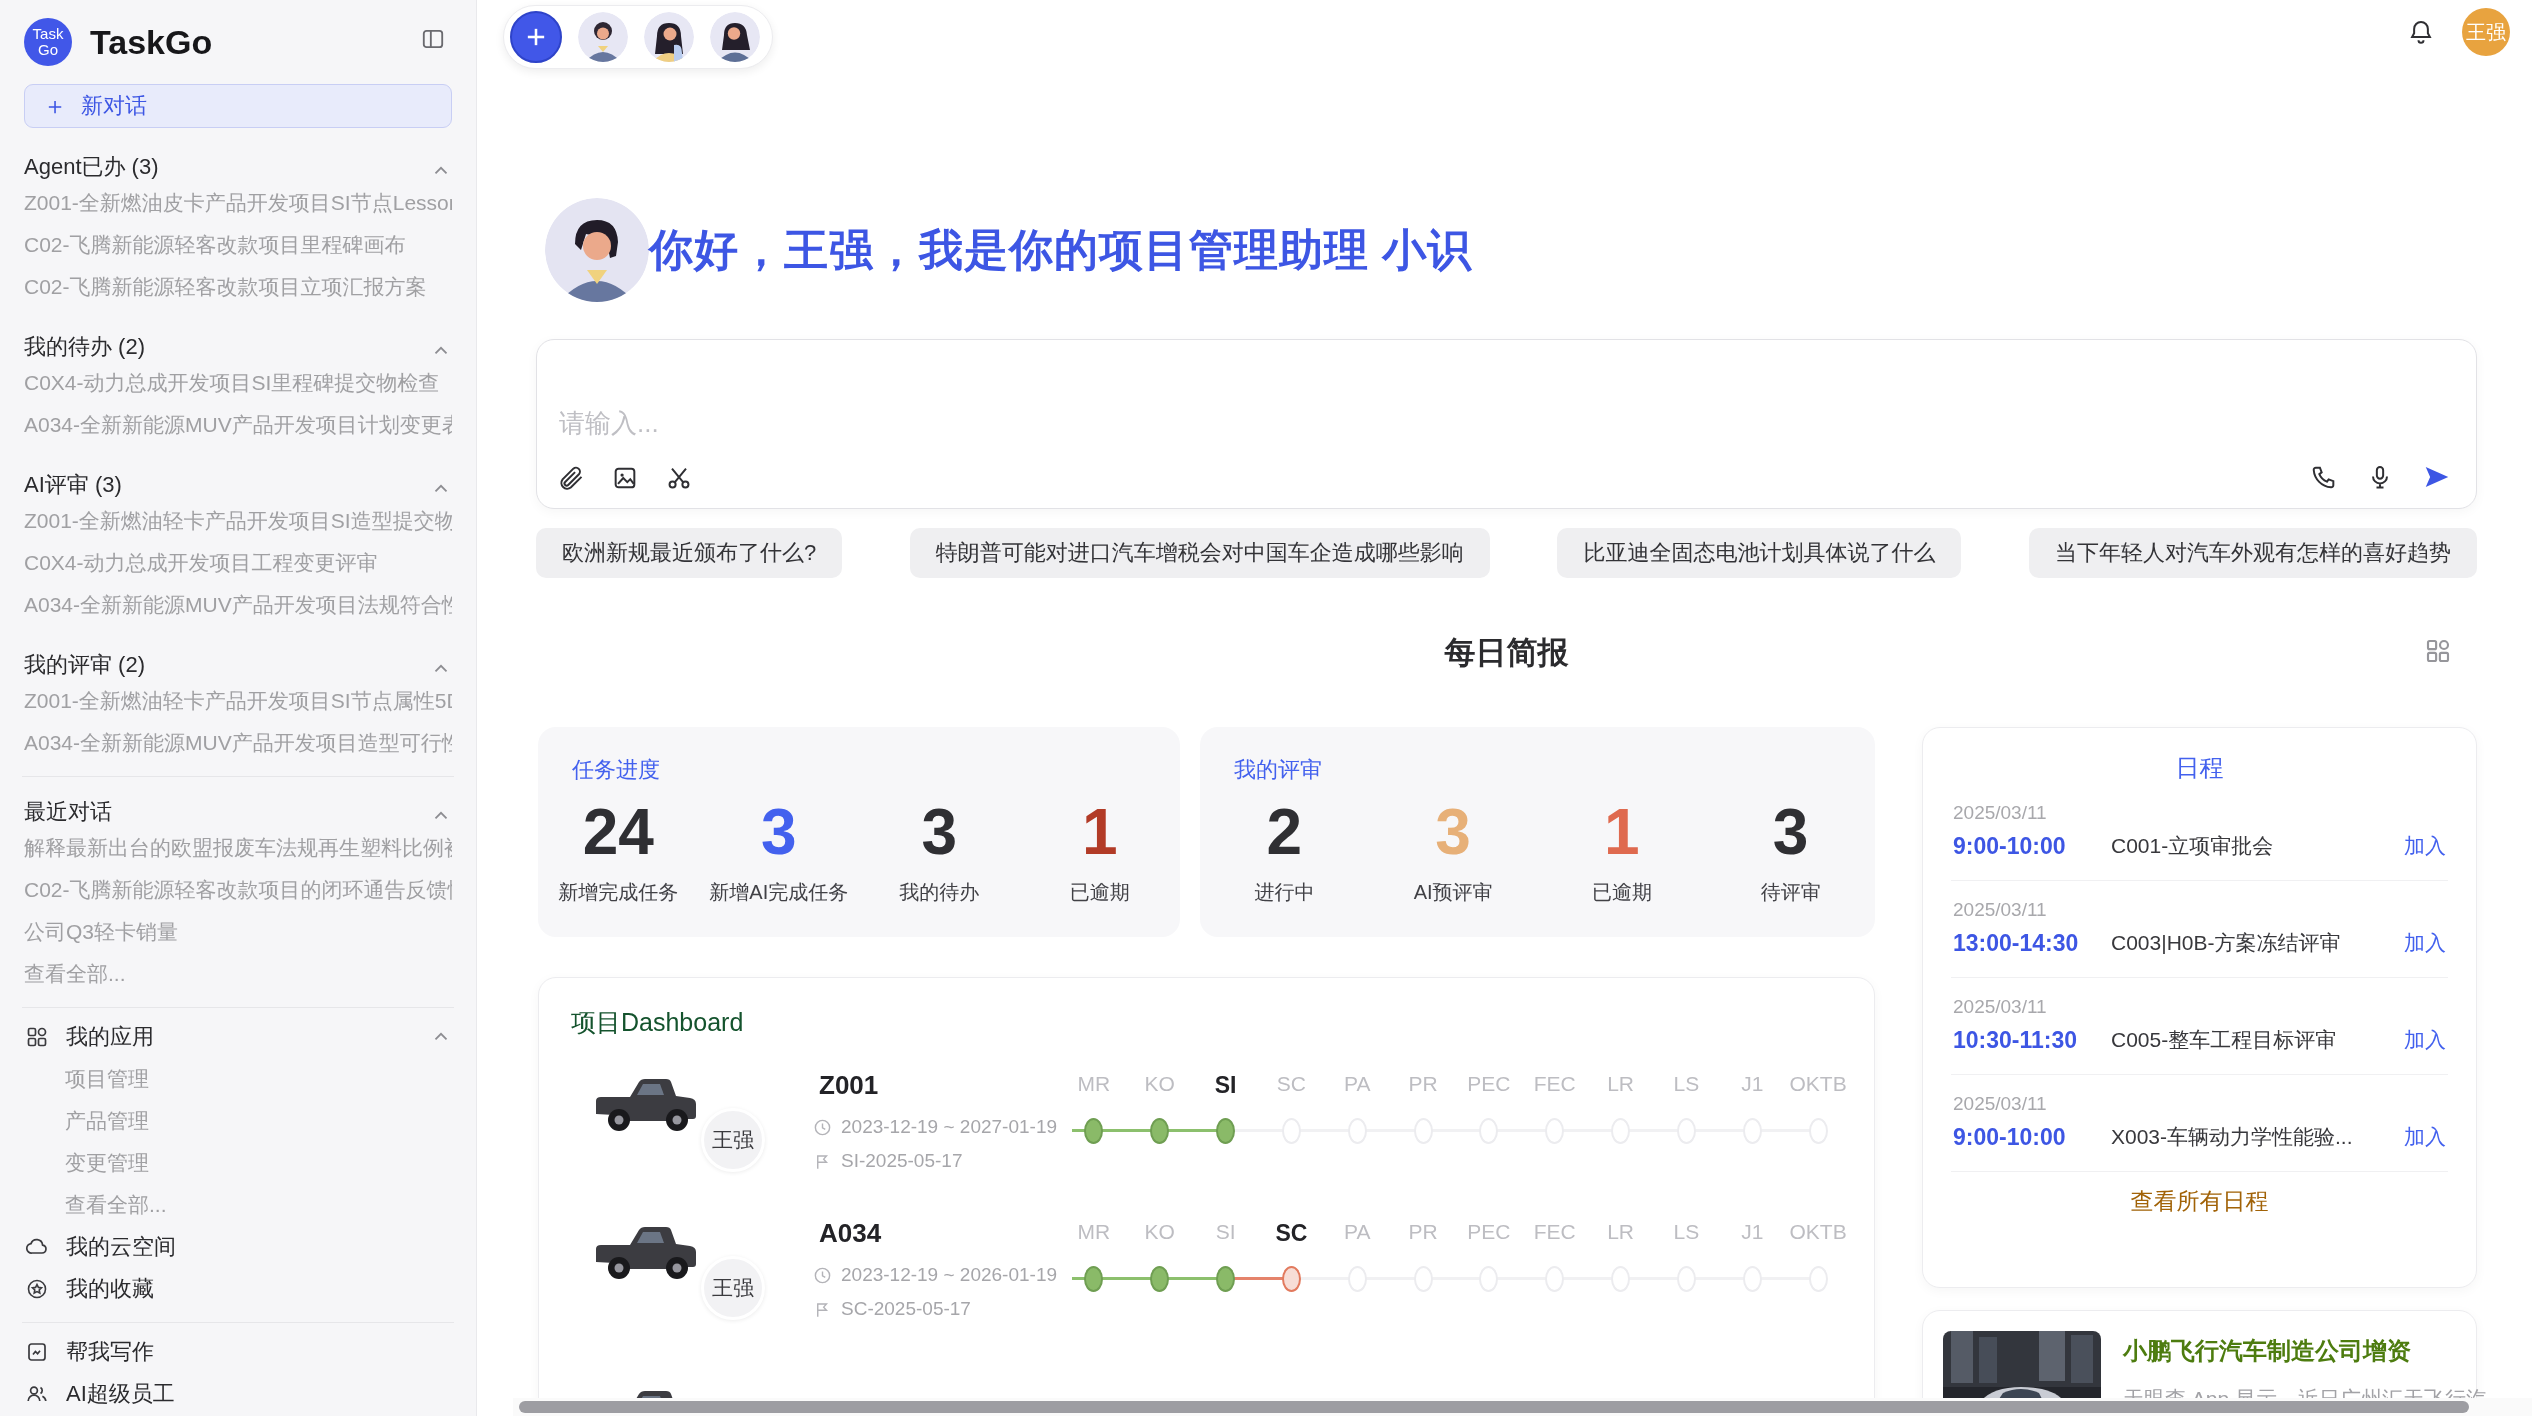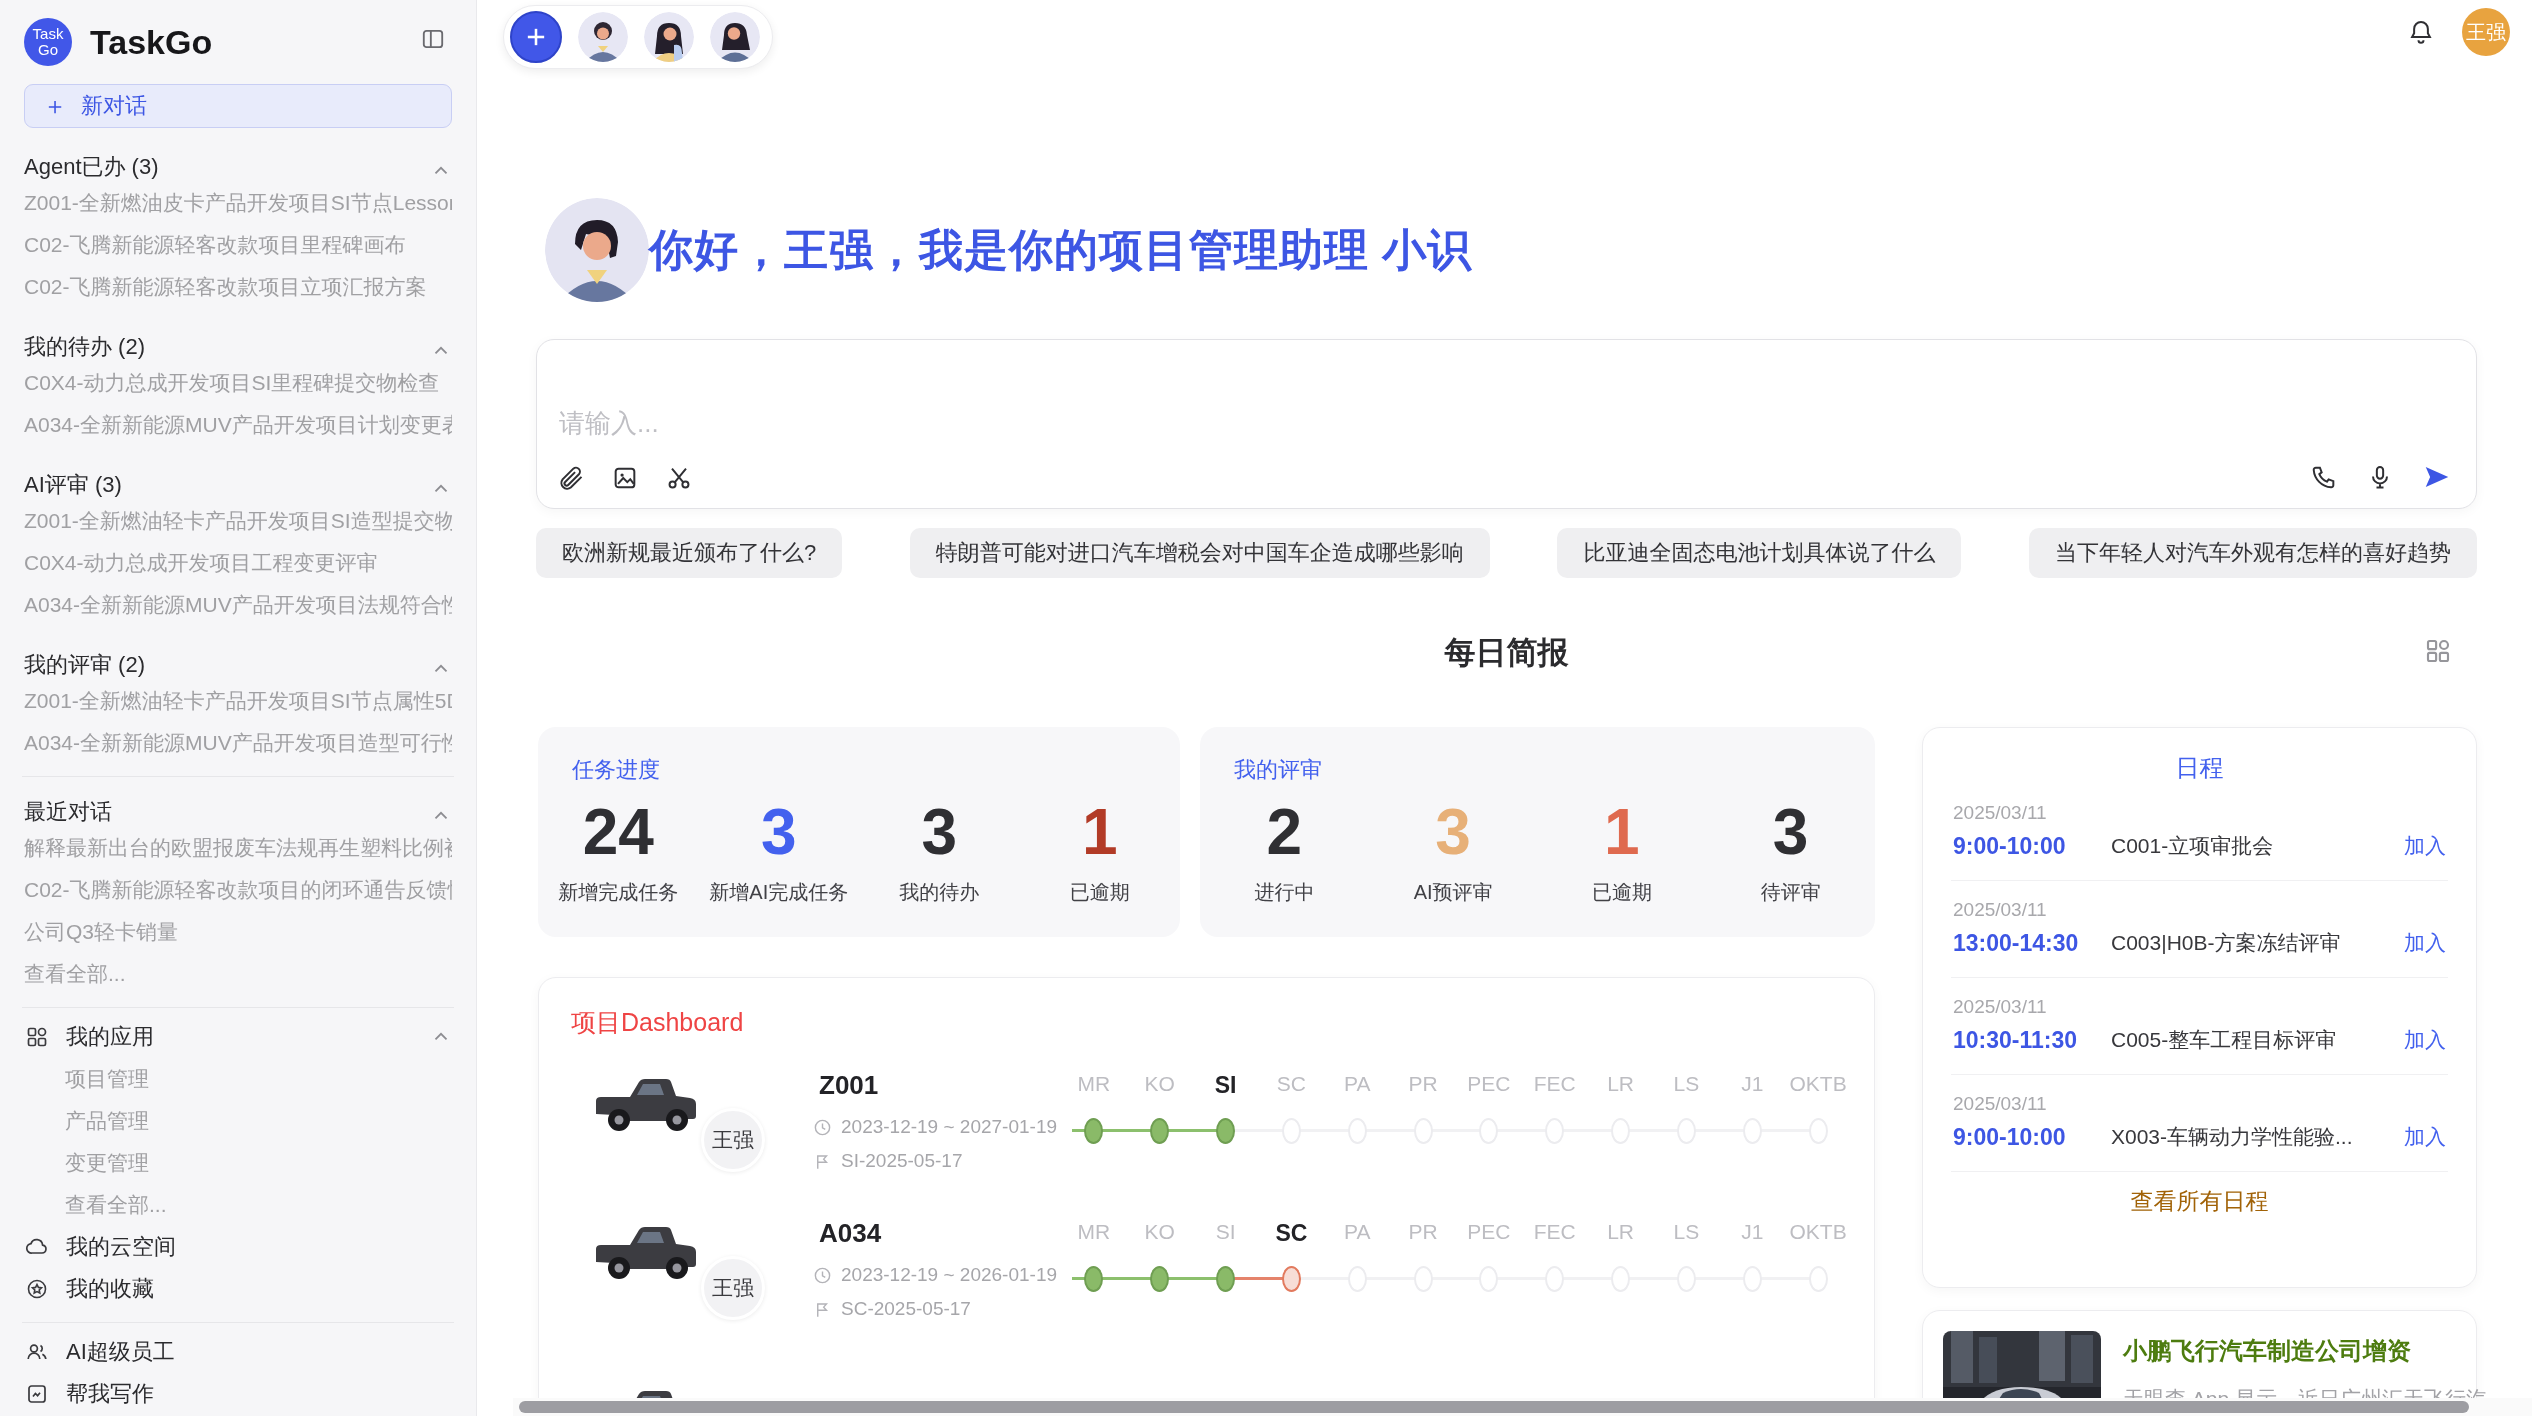--- a/index.html
+++ b/index.html
@@ -74,21 +74,21 @@
   .stat-row { position:absolute; left:0; right:0; top:66px; display:flex; }
   .stat-col { flex:1; text-align:center; }
   .stat-val { font-size:64px; font-weight:600; line-height:78px; }
   .stat-lab { margin-top:8px; font-size:20px; color:#414146; }
   .v-dark { color:#2f2f33; } .v-blue { color:#4361ee; } .v-red { color:#b23b27; }
   .v-orange { color:#e7b078; } .v-salmon { color:#df6a4f; }
 
   .dash-card { position:absolute; left:61px; top:977px; width:1337px; height:439px;
     background:#fff; border:1px solid #ececef; border-radius:18px 18px 0 0;
     box-shadow:0 3px 12px rgba(0,0,0,.04); overflow:hidden; }
-  .dash-title { position:absolute; left:32px; top:28px; font-size:25px; color:#ef4444; }
+  .dash-title { position:absolute; left:32px; top:28px; font-size:25px; color:#14532d; }
   .dash-filters { position:absolute; left:310px; top:18px; display:flex; gap:14px; }
   .filter-chip { height:42px; border-radius:21px; padding:0 22px; font-size:21px; background:#fff;
     border:1px solid #e1e1e5; color:#55555a; cursor:pointer; font-family:inherit; white-space:nowrap; }
   .filter-chip.active { border-color:#4361ee; color:#4361ee; }
   .proj-row { position:absolute; left:0; width:100%; height:150px; }
   .proj-row.r1 { top:78px; } .proj-row.r2 { top:226px; } 
   .truck { position:absolute; left:47px; top:8px; }
   .truck-partial { position:absolute; left:47px; top:398px; }
   .owner-badge { position:absolute; left:162px; top:52px; width:64px; height:64px; border-radius:50%;
     background:#f2f2f4; border:3px solid #fff; box-shadow:0 1px 4px rgba(0,0,0,.08);
@@ -248,35 +248,35 @@
         </svg>
       </span>
       <span>我的收藏</span>
     </div>
 
     <div class="sb-divider"></div>
 
     <div class="sb-row sb-tool">
       <span class="sb-ic">
         <svg width="24" height="24" viewBox="0 0 24 24" fill="none" stroke="#3a3a3e" stroke-width="1.7">
+          <rect x="4" y="4" width="16" height="16" rx="2.5"></rect>
+            <path d="M8 14.5l2.4-3 2.2 2.2 2.4-3"></path>
+        </svg>
+      </span>
+      <span>帮我写作</span>
+    </div>
+    <div class="sb-row sb-tool">
+      <span class="sb-ic">
+        <svg width="24" height="24" viewBox="0 0 24 24" fill="none" stroke="#3a3a3e" stroke-width="1.7">
           <circle cx="9" cy="8.5" r="3.4"></circle>
             <path d="M3.2 19a5.8 5.8 0 0 1 11.6 0"></path>
           <path d="M15.5 5.6a3.4 3.4 0 0 1 0 5.9M17.4 14.2a5.9 5.9 0 0 1 3.4 4.8"></path>
         </svg>
       </span>
       <span>AI超级员工</span>
-    </div>
-    <div class="sb-row sb-tool">
-      <span class="sb-ic">
-        <svg width="24" height="24" viewBox="0 0 24 24" fill="none" stroke="#3a3a3e" stroke-width="1.7">
-          <rect x="4" y="4" width="16" height="16" rx="2.5"></rect>
-            <path d="M8 14.5l2.4-3 2.2 2.2 2.4-3"></path>
-        </svg>
-      </span>
-      <span>帮我写作</span>
     </div>
     <div class="sb-row sb-tool">
       
       
     </div>
   </aside>
 
   <div class="main">
 
     <div class="toolbar-pill">

